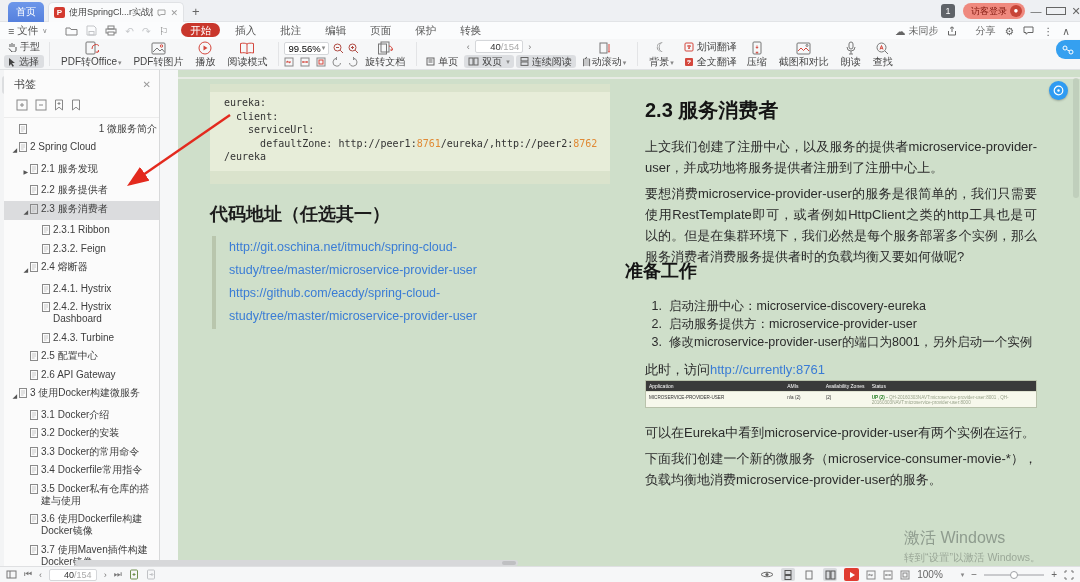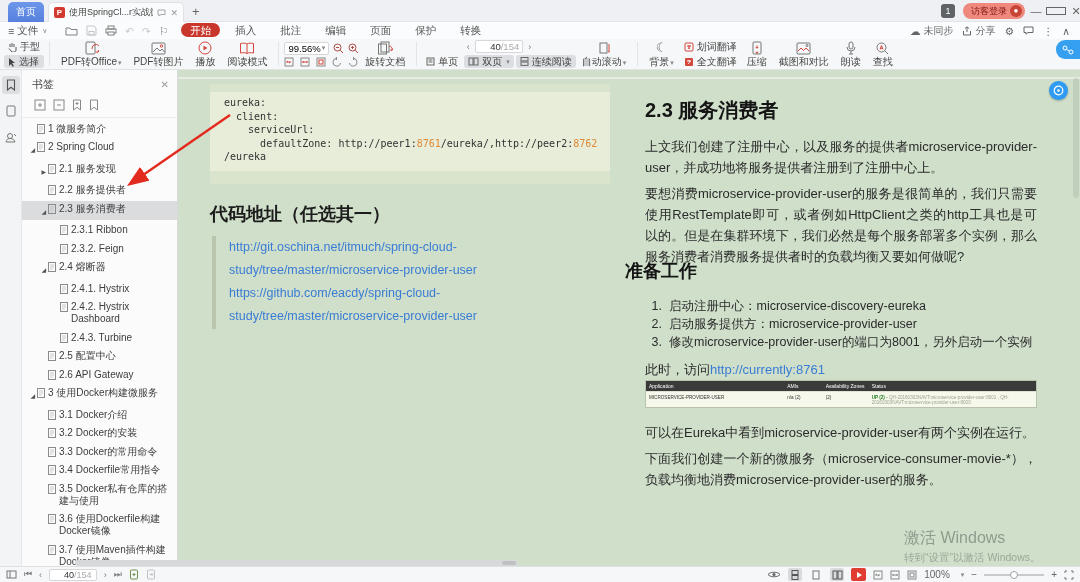--- a/index.html
+++ b/index.html
@@ -46,21 +46,21 @@
   .pagebox input { width:22px; border:none; outline:none; font-size:9.5px; text-align:right; color:#333; background:transparent; font-family:inherit;}
   .gray { color:#aaa; }
   .blue-sidetab { position:absolute; right:0; top:40px; width:24px; height:19px; background:#35a0f0; border-radius:9px 0 0 9px; display:flex; align-items:center; justify-content:center; }
 
   
   .iconstrip { position:absolute; left:0; top:70px; width:22px; height:496px; background:#f3f4f5; border-right:1px solid #e6e7e8; }
   .strip-ic { width:18px; height:18px; margin:6px auto 8px; border-radius:3px; display:flex; align-items:center; justify-content:center; }
   .strip-ic.sel { background:#dcdee0; }
 
   
-  .bmpanel { position:absolute; left:22px; top:70px; width:156px; height:496px; background:#fbfbfb; border-right:1px solid #d8d9da; overflow:hidden; }
+  .bmpanel { position:absolute; left:4px; top:70px; width:156px; height:496px; background:#fbfbfb; border-right:1px solid #d8d9da; overflow:hidden; }
   .bmhead { display:flex; align-items:center; padding:7px 8px 4px 10px; font-size:11px; color:#444; }
   .bmhead .x { margin-left:auto; color:#999; font-size:10px; }
   .bmtools { display:flex; gap:7px; padding:3px 0 6px 12px; border-bottom:1px solid #ececec; }
   .bm-row { display:flex; align-items:flex-start; font-size:10px; color:#3d3d3d; line-height:12px; padding:2px 2px 2px 0; margin-top:2.5px; }
   .bm-row.sel { background:#dbdcde; }
   .bm-arrow { width:9px; flex:0 0 auto; font-size:6px; color:#555; text-align:right; margin-right:2px; padding-top:3px;}
   .bm-ico { flex:0 0 auto; margin:1px 3px 0 0; }
   .bm-label { flex:1; }
 
   
@@ -177,21 +177,21 @@
       <span class="dis">↶</span>
       <span class="dis">↷</span>
       <span>⚐</span>
     </div>
     <div id="menu-tabs"><span class="menu-tab active">开始</span><span class="menu-tab">插入</span><span class="menu-tab">批注</span><span class="menu-tab">编辑</span><span class="menu-tab">页面</span><span class="menu-tab">保护</span><span class="menu-tab">转换</span></div>
     <div class="mright">
       <span style="display:flex;align-items:center;gap:3px;">
         <span>☁</span>
         <span class="lbl">未同步</span>
       </span>
-      <span style="display:flex;align-items:center;gap:3px;">
+      <span style="display:flex;align-items:center;gap:18px;">
         <span>
             <svg class="ln" width="10" height="10" viewBox="0 0 10 10">
               <path d="M5 1v5M3 2.5L5 .8l2 1.7M1.5 5v4h7V5" fill="none" stroke="#666"></path>
             </svg>
           </span>
         <span class="lbl">分享</span>
       </span>
       <span>⚙</span>
       <span>
           <svg class="ln" width="11" height="9" viewBox="0 0 11 9">
@@ -496,21 +496,21 @@
             <path d="M5 3v3M3.5 4.5h3" stroke="#888"></path>
           </svg>
         </span>
       <span>
           <svg class="ln" width="10" height="12" viewBox="0 0 10 12">
             <path d="M1.5 1h7v10L5 8.2 1.5 11z" fill="none" stroke="#888"></path>
           </svg>
         </span>
     </div>
     <div id="bm-tree">
-        <div class="bm-row" style="padding-left: 4px;">
+        <div class="bm-row" style="padding-left: 4px; text-align: right;">
           <span class="bm-arrow"></span>
           <span class="bm-ico">
             <svg width="8" height="10" viewBox="0 0 8 10" style="display:block">
               <rect x="0.5" y="0.5" width="7" height="9" fill="none" stroke="#8a8a8a"></rect>
               <path d="M2 3h4M2 5h4M2 7h2.5" stroke="#b5b5b5" stroke-width=".7"></path>
             </svg>
           </span>
           <span class="bm-label">1 微服务简介</span>
         </div>
         <div class="bm-row" style="padding-left: 4px;">
@@ -859,21 +859,21 @@
             <rect x="1" y="1" width="8" height="8" fill="none" stroke="#888"></rect>
             <path d="M2.5 5h5M3.5 4l-1 1 1 1M6.5 4l1 1-1 1" stroke="#888" fill="none"></path>
           </svg>
         </span>
       <span>
           <svg class="ln" width="10" height="10" viewBox="0 0 10 10">
             <rect x="1" y="1" width="8" height="8" fill="none" stroke="#888"></rect>
             <rect x="3" y="3" width="4" height="4" fill="none" stroke="#888"></rect>
           </svg>
         </span>
-      <span style="display:flex;align-items:center;gap:10px;">
+      <span style="display:flex;align-items:center;gap:17px;">
         <span>100%</span>
           <span class="caret">▾</span>
       </span>
       <span>−</span>
       <span class="slider">
           <span class="knob"></span>
         </span>
       <span>+</span>
       <span>
           <svg class="ln" width="10" height="10" viewBox="0 0 10 10">

